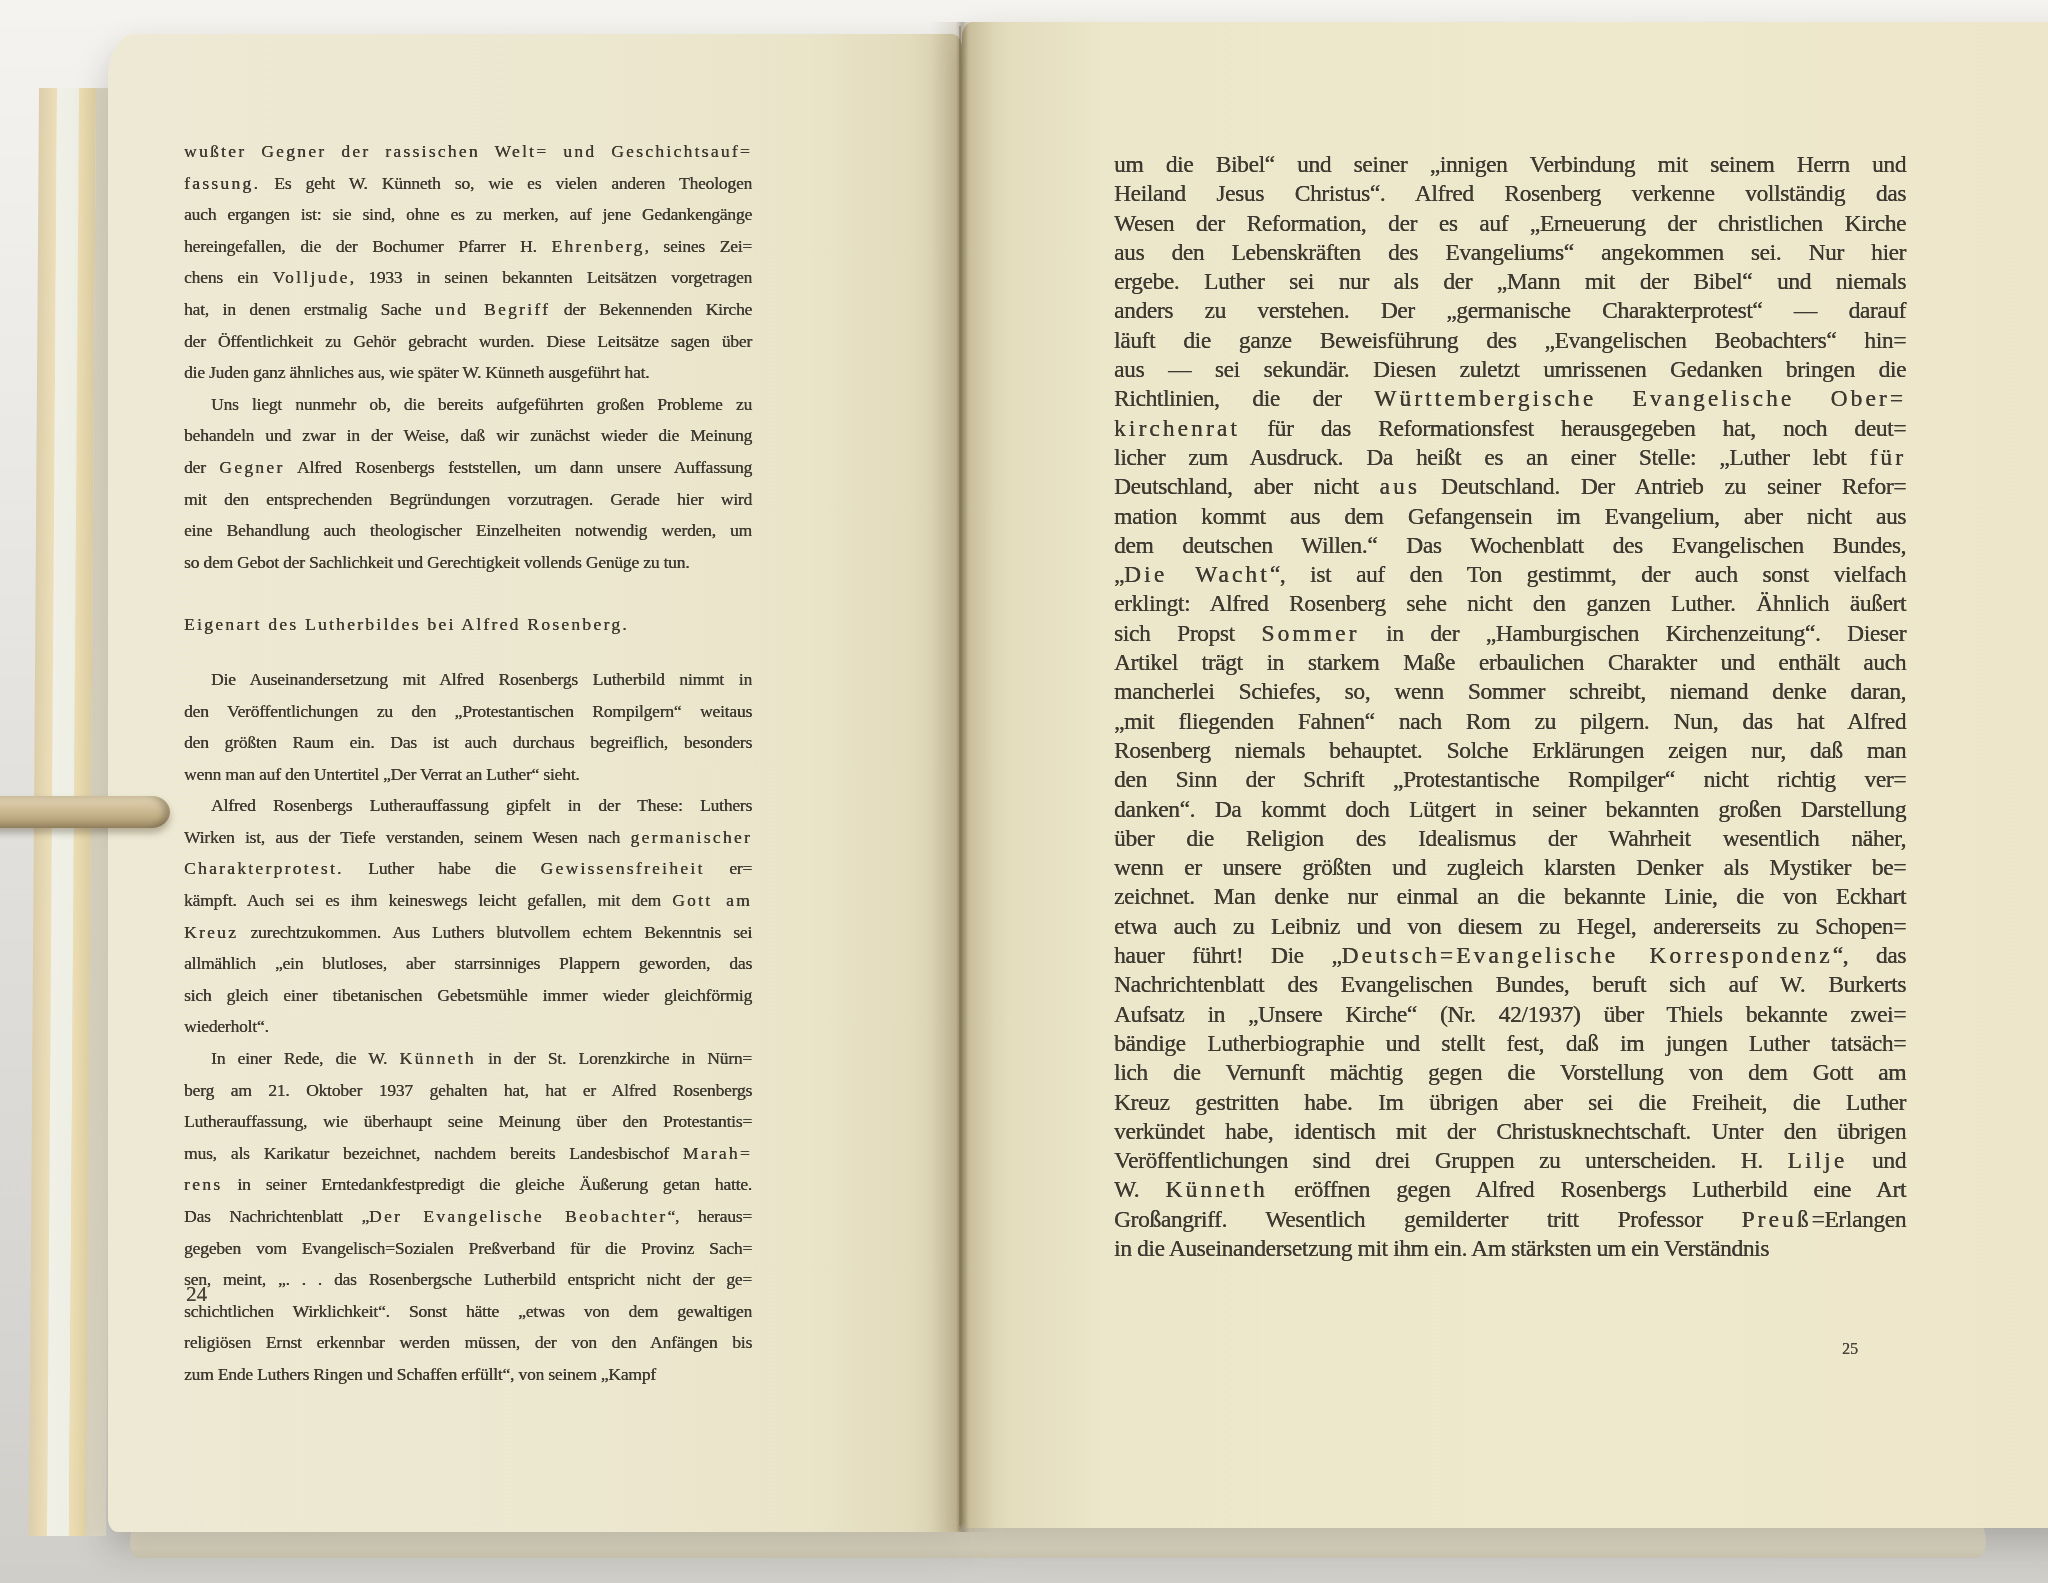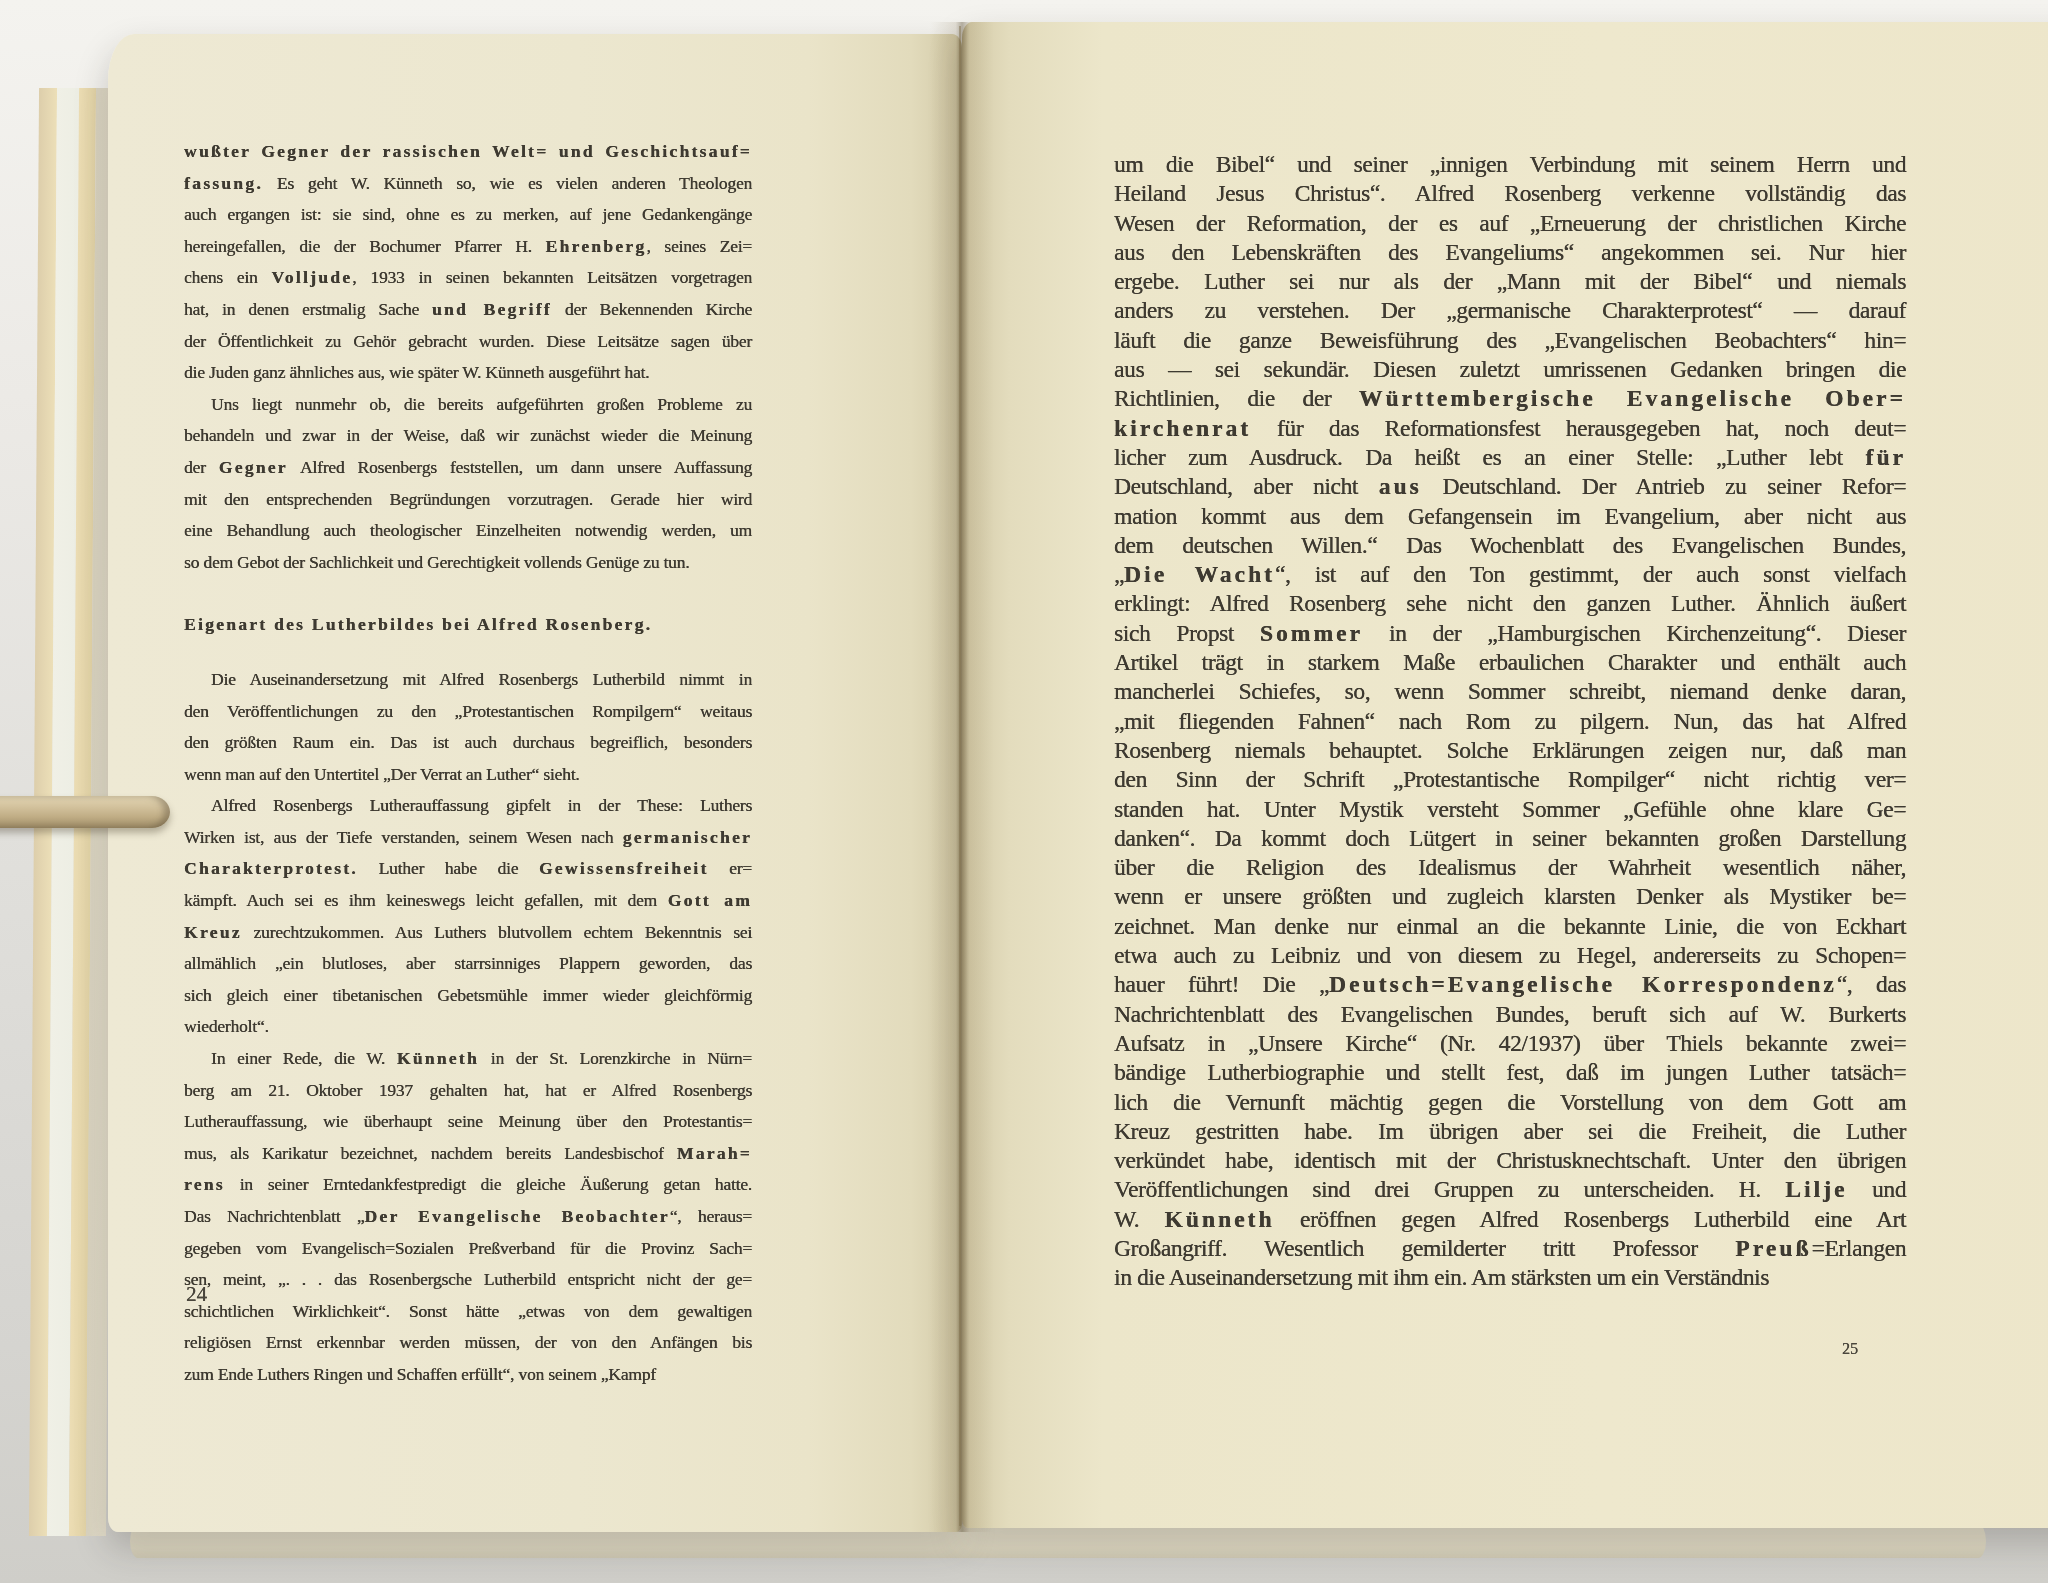--- a/index.html
+++ b/index.html
@@ -40,21 +40,21 @@
     border-radius:0 18px 18px 0 / 0 16px 16px 0;
     background:linear-gradient(180deg,#e3d6b4 0%,#d2c19c 35%,#c0ad85 65%,#9d8b66 100%);
     box-shadow:0 5px 7px rgba(70,60,40,.35), inset -6px 0 6px rgba(70,58,40,.35);}
   
   .text-col{position:absolute;color:#3e3a31;text-shadow:.3px 0 0 currentColor;}
   .text-left{left:76px;top:102px;width:568px;font-size:17.5px;line-height:31.6px;letter-spacing:-.2px;}
   .text-right{left:152px;top:128px;width:792px;font-size:23.5px;line-height:29.3px;letter-spacing:-.4px;}
   .line{text-align:justify;text-align-last:justify;white-space:normal;}
   .line.last{text-align-last:left;}
   .line.indent{text-indent:27px;}
-  .sp{letter-spacing:.13em;font-weight:bold;}
+  .sp{letter-spacing:.13em;}
   .heading{margin:31px 0 23px;}
   .heading .line{text-align:left;text-align-last:left;}
   .pagenum{position:absolute;color:#4a463c;text-shadow:.2px 0 0 currentColor;}
   .pagenum-left{left:78px;top:1248px;font-size:21px;}
   .pagenum-right{left:880px;top:1318px;font-size:16px;}
 </style>
 </head>
 <body>
 
 <div class="photo">
@@ -140,21 +140,20 @@
           <div class="line"><span>mation kommt aus dem Gefangensein im Evangelium, aber nicht aus</span></div>
           <div class="line"><span>dem deutschen Willen.“ Das Wochenblatt des Evangelischen Bundes,</span></div>
           <div class="line"><span>„</span><span class="sp">Die Wacht</span><span>“, ist auf den Ton gestimmt, der auch sonst vielfach</span></div>
           <div class="line"><span>erklingt: Alfred Rosenberg sehe nicht den ganzen Luther. Ähnlich äußert</span></div>
           <div class="line"><span>sich Propst </span><span class="sp">Sommer</span><span> in der „Hamburgischen Kirchenzeitung“. Dieser</span></div>
           <div class="line"><span>Artikel trägt in starkem Maße erbaulichen Charakter und enthält auch</span></div>
           <div class="line"><span>mancherlei Schiefes, so, wenn Sommer schreibt, niemand denke daran,</span></div>
           <div class="line"><span>„mit fliegenden Fahnen“ nach Rom zu pilgern. Nun, das hat Alfred</span></div>
           <div class="line"><span>Rosenberg niemals behauptet. Solche Erklärungen zeigen nur, daß man</span></div>
           <div class="line"><span>den Sinn der Schrift „Protestantische Rompilger“ nicht richtig ver=</span></div>
-          <div class="line"><span>standen hat. Unter Mystik versteht Sommer „Gefühle ohne klare Ge=</span></div>
           <div class="line"><span>danken“. Da kommt doch Lütgert in seiner bekannten großen Darstellung</span></div>
           <div class="line"><span>über die Religion des Idealismus der Wahrheit wesentlich näher,</span></div>
           <div class="line"><span>wenn er unsere größten und zugleich klarsten Denker als Mystiker be=</span></div>
           <div class="line"><span>zeichnet. Man denke nur einmal an die bekannte Linie, die von Eckhart</span></div>
           <div class="line"><span>etwa auch zu Leibniz und von diesem zu Hegel, andererseits zu Schopen=</span></div>
           <div class="line"><span>hauer führt! Die „</span><span class="sp">Deutsch=Evangelische Korrespondenz</span><span>“, das</span></div>
           <div class="line"><span>Nachrichtenblatt des Evangelischen Bundes, beruft sich auf W. Burkerts</span></div>
           <div class="line"><span>Aufsatz in „Unsere Kirche“ (Nr. 42/1937) über Thiels bekannte zwei=</span></div>
           <div class="line"><span>bändige Lutherbiographie und stellt fest, daß im jungen Luther tatsäch=</span></div>
           <div class="line"><span>lich die Vernunft mächtig gegen die Vorstellung von dem Gott am</span></div>

